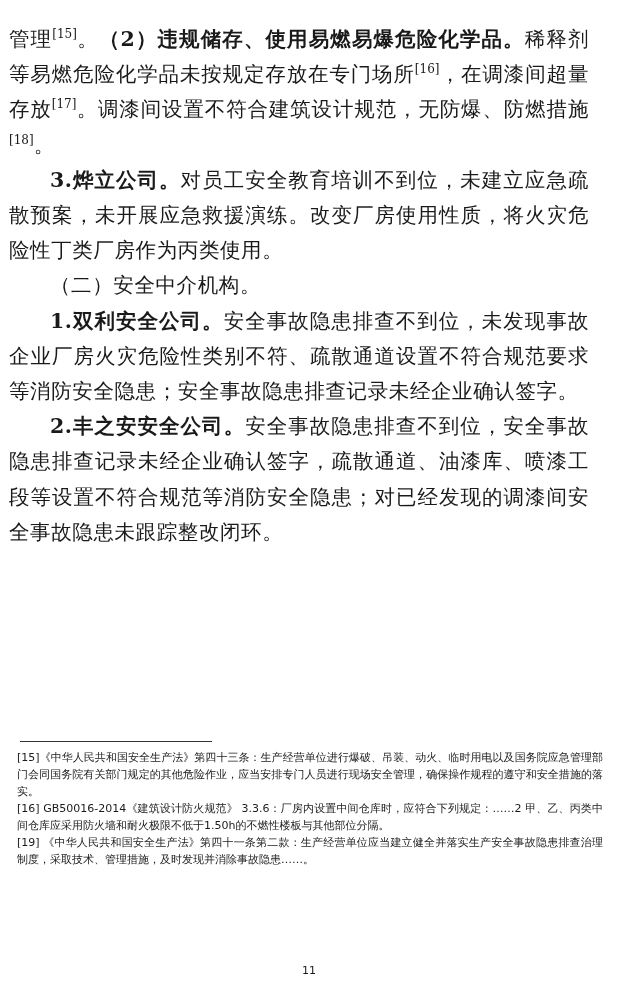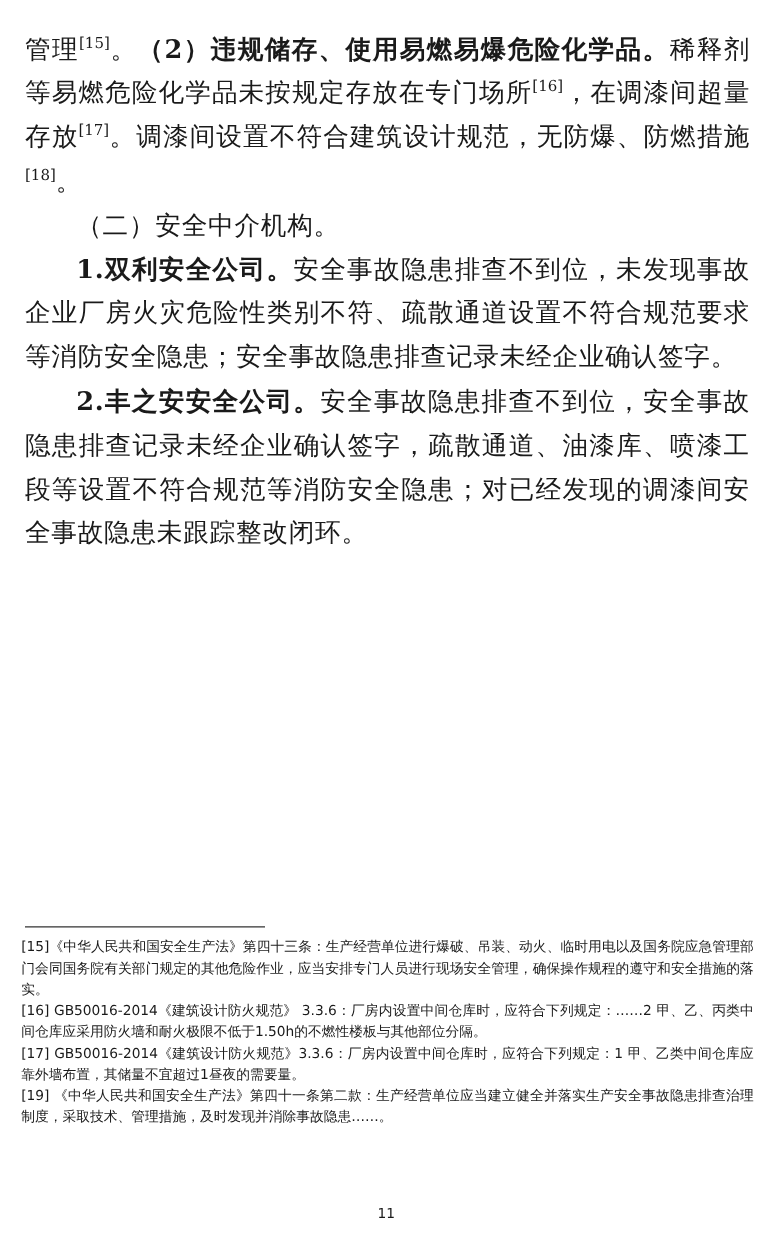--- a/index.html
+++ b/index.html
@@ -1,41 +1,41 @@
 <!DOCTYPE html>
 <html><head>
 <meta charset="utf-8">
 <style>
   html, body { margin: 0; padding: 0; background: #ffffff; }
   body { width: 618px; height: 987px; position: relative; overflow: hidden; font-family: "DejaVu Serif", "Liberation Serif", serif; color: #1a1a1a; }
   .page { position: absolute; left: 0; top: 0; width: 618px; height: 987px; background: #fff; }
-  .body-text { position: absolute; left: 20px; top: 22px; width: 580px; font-size: 20.5px; line-height: 35.2px; text-align: justify; letter-spacing: 0.6px; }
+  .body-text { position: absolute; left: 9px; top: 22px; width: 580px; font-size: 20.5px; line-height: 35.2px; text-align: justify; letter-spacing: 0.6px; }
   .body-text p { margin: 0; }
   .indent { text-indent: 41px; }
   .b { font-weight: bold; }
   sup { font-size: 12px; line-height: 0; vertical-align: 8px; letter-spacing: 0; }
   .footnote-rule { position: absolute; left: 20px; top: 741px; width: 192px; height: 0; border-top: 1px solid #333; }
   .footnotes { position: absolute; left: 17px; top: 749px; width: 586px; font-family: "DejaVu Sans", "Liberation Sans", sans-serif; font-size: 11px; line-height: 17px; text-align: justify; color: #1a1a1a; }
   .footnotes p { margin: 0; }
   .page-number { position: absolute; left: 0; width: 618px; top: 964px; text-align: center; font-family: "DejaVu Sans", "Liberation Sans", sans-serif; font-size: 11px; color: #1a1a1a; }
 </style>
 </head>
 <body>
 
 <div class="page">
   <div class="body-text">
     <p><span>管理</span><sup>[15]</sup><span>。</span><span class="b">（2）违规储存、使用易燃易爆危险化学品。</span><span>稀释剂等易燃危险化学品未按规定存放在专门场所</span><sup>[16]</sup><span>，在调漆间超量存放</span><sup>[17]</sup><span>。调漆间设置不符合建筑设计规范，无防爆、防燃措施</span><sup>[18]</sup><span>。</span></p>
+    <p class="indent"><span class="b">3.烨立公司。</span><span>对员工安全教育培训不到位，未建立应急疏散预案，未开展应急救援演练。改变厂房使用性质，将火灾危险性丁类厂房作为丙类使用。</span></p>
     <p class="indent"><span>（二）安全中介机构。</span></p>
     <p class="indent"><span class="b">1.双利安全公司。</span><span>安全事故隐患排查不到位，未发现事故企业厂房火灾危险性类别不符、疏散通道设置不符合规范要求等消防安全隐患；安全事故隐患排查记录未经企业确认签字。</span></p>
     <p class="indent"><span class="b">2.丰之安安全公司。</span><span>安全事故隐患排查不到位，安全事故隐患排查记录未经企业确认签字，疏散通道、油漆库、喷漆工段等设置不符合规范等消防安全隐患；对已经发现的调漆间安全事故隐患未跟踪整改闭环。</span></p>
   </div>
 
   <div class="footnote-rule"></div>
 
   <div class="footnotes">
     <p>[15]《中华人民共和国安全生产法》第四十三条：生产经营单位进行爆破、吊装、动火、临时用电以及国务院应急管理部门会同国务院有关部门规定的其他危险作业，应当安排专门人员进行现场安全管理，确保操作规程的遵守和安全措施的落实。</p>
     <p>[16] GB50016-2014《建筑设计防火规范》 3.3.6：厂房内设置中间仓库时，应符合下列规定：……2 甲、乙、丙类中间仓库应采用防火墙和耐火极限不低于1.50h的不燃性楼板与其他部位分隔。</p>
-    <p>[17] GB50016-2014《建筑设计防火规范》3.3.6：厂房内设置中间仓库时，应符合下列规定：1 甲、乙类中间仓库应靠外墙布置，其储量不宜超过1昼夜的需要量。</p>
     <p>[19] 《中华人民共和国安全生产法》第四十一条第二款：生产经营单位应当建立健全并落实生产安全事故隐患排查治理制度，采取技术、管理措施，及时发现并消除事故隐患……。</p>
   </div>
 
   <div class="page-number">11</div>
 </div>
 
 </body></html>

